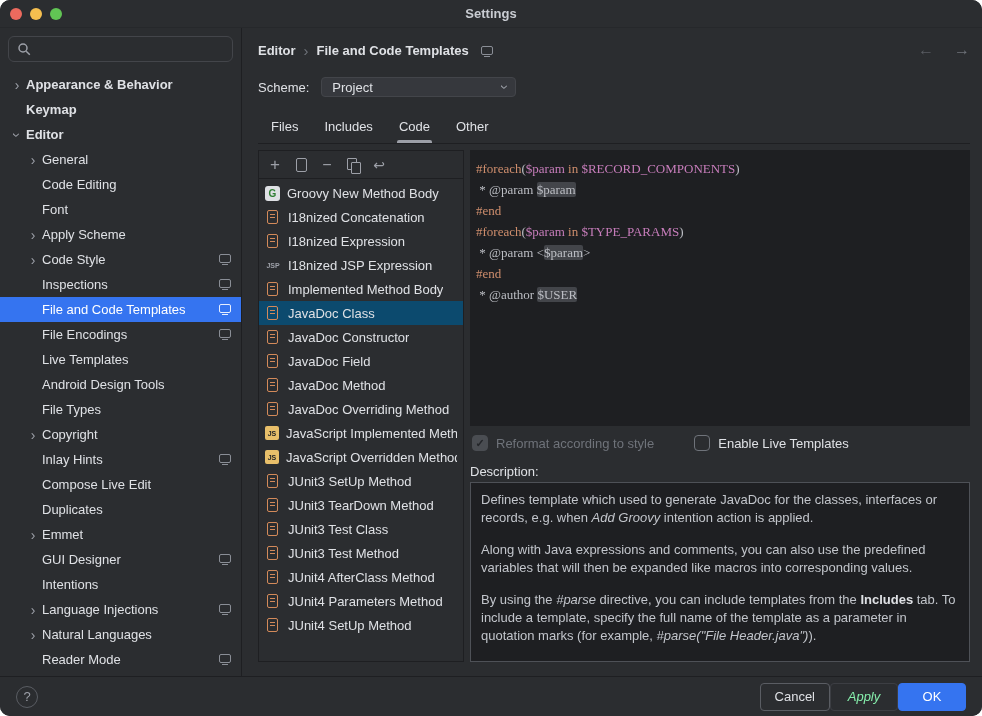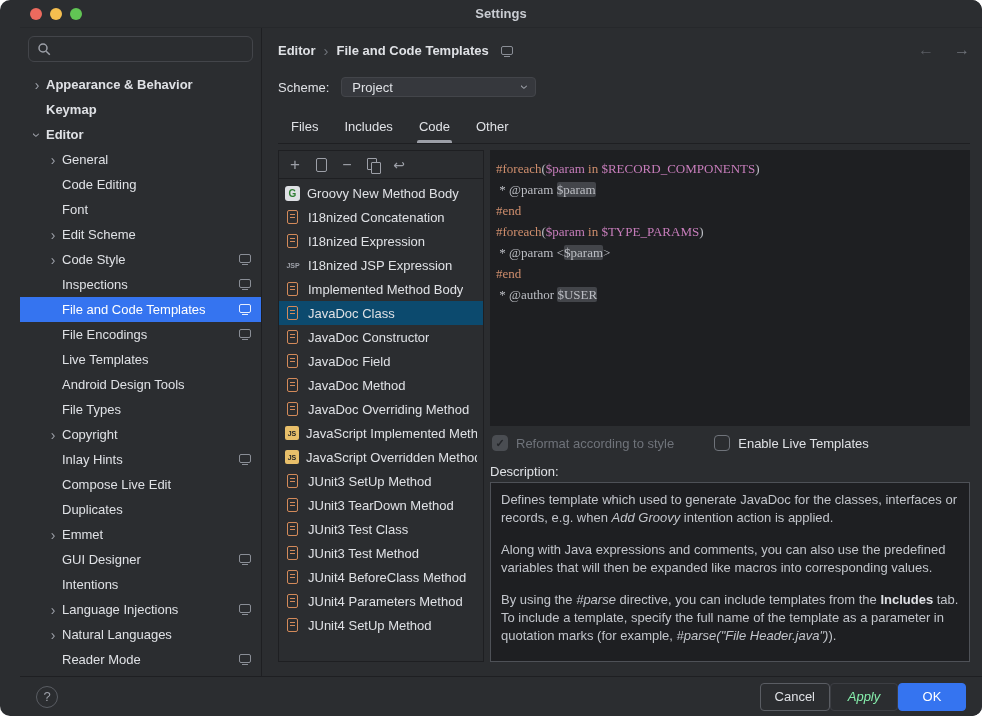--- a/index.html
+++ b/index.html
@@ -1,20 +1,20 @@
 <!DOCTYPE html>
 <html style="--accent: #3574f0; --editor-background: #1e1f22; --keyword: #cf8e6d; --variable: #c77dbb;"><head>
 <meta charset="utf-8">
 <style>
   * { box-sizing: border-box; margin: 0; padding: 0; }
   html, body { width: 982px; height: 716px; overflow: hidden; background: #ffffff; }
   body { font-family: "Liberation Sans", sans-serif; font-size: 13px; color: #dfe1e5; }
 
   .window { width: 982px; height: 716px; background: #2b2d30; border-radius: 10px;
-            overflow: hidden; display: flex; flex-direction: column; padding-left: 20px; }
+            overflow: hidden; display: flex; flex-direction: column; }
 
   
   .titlebar { flex: 0 0 28px; position: relative; display: flex; align-items: center;
               background: #2b2d30; border-bottom: 1px solid #26282b; }
   .traffic-lights { position: absolute; left: 10px; top: 8px; display: flex; gap: 8px; }
   .tl { width: 12px; height: 12px; border-radius: 50%; display: inline-block; }
   .tl.red { background: #ec6a5e; } .tl.yellow { background: #f5bf4f; } .tl.green { background: #61c554; }
   .win-title { flex: 1; text-align: center; font-weight: bold; color: #c9ccd2; }
 
   
@@ -182,21 +182,21 @@
           <div class="tree-row lvl1">
             <span class="chev"></span>
             <span class="tree-label">Code Editing</span>
           </div>
           <div class="tree-row lvl1">
             <span class="chev"></span>
             <span class="tree-label">Font</span>
           </div>
           <div class="tree-row lvl1">
             <span class="chev">›</span>
-            <span class="tree-label">Edit Scheme</span>
+            <span class="tree-label">Apply Scheme</span>
           </div>
           <div class="tree-row lvl1">
             <span class="chev">›</span>
             <span class="tree-label">Code Style</span>
             <span class="screen-icon"></span>
           </div>
           <div class="tree-row lvl1">
             <span class="chev"></span>
             <span class="tree-label">Inspections</span>
             <span class="screen-icon"></span>
@@ -370,21 +370,21 @@
               <div class="t-row">
                 <span class="ficon ic-template"></span>
                 <span class="t-label">JUnit3 Test Class</span>
               </div>
               <div class="t-row">
                 <span class="ficon ic-template"></span>
                 <span class="t-label">JUnit3 Test Method</span>
               </div>
               <div class="t-row">
                 <span class="ficon ic-template"></span>
-                <span class="t-label">JUnit4 BeforeClass Method</span>
+                <span class="t-label">JUnit4 AfterClass Method</span>
               </div>
               <div class="t-row">
                 <span class="ficon ic-template"></span>
                 <span class="t-label">JUnit4 Parameters Method</span>
               </div>
               <div class="t-row">
                 <span class="ficon ic-template"></span>
                 <span class="t-label">JUnit4 SetUp Method</span>
               </div>
             </div>

